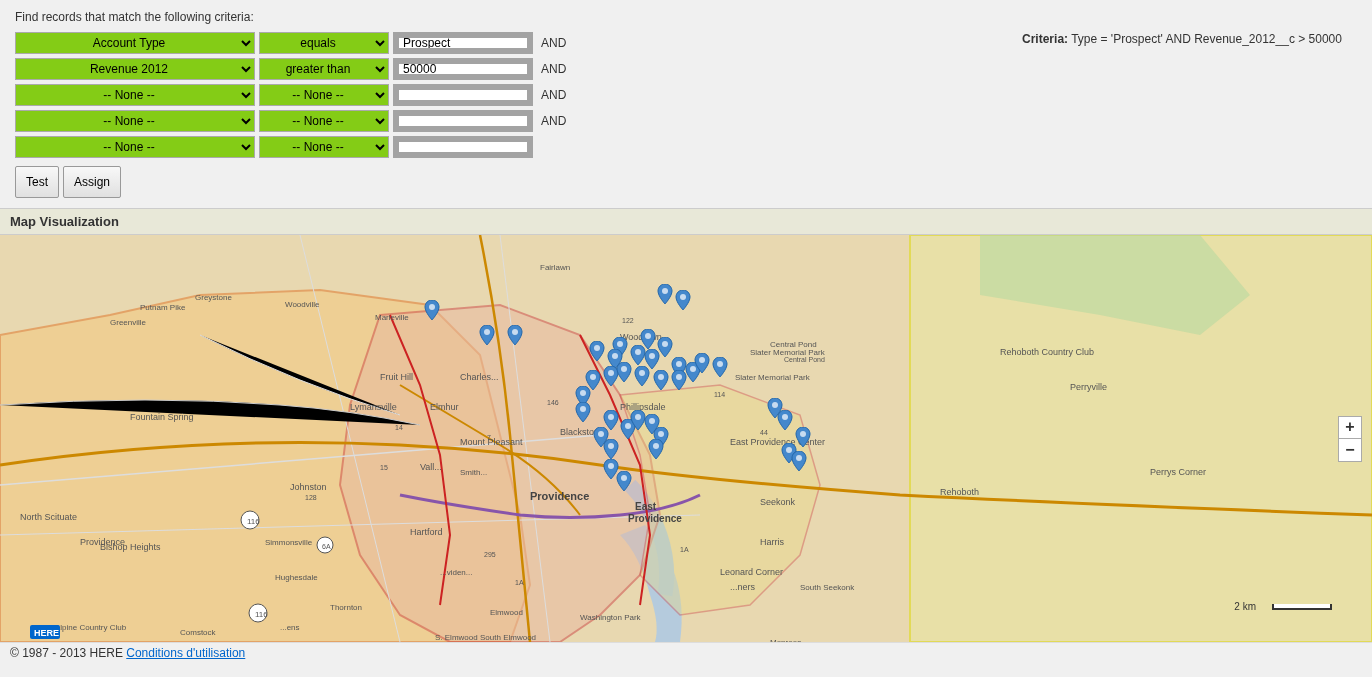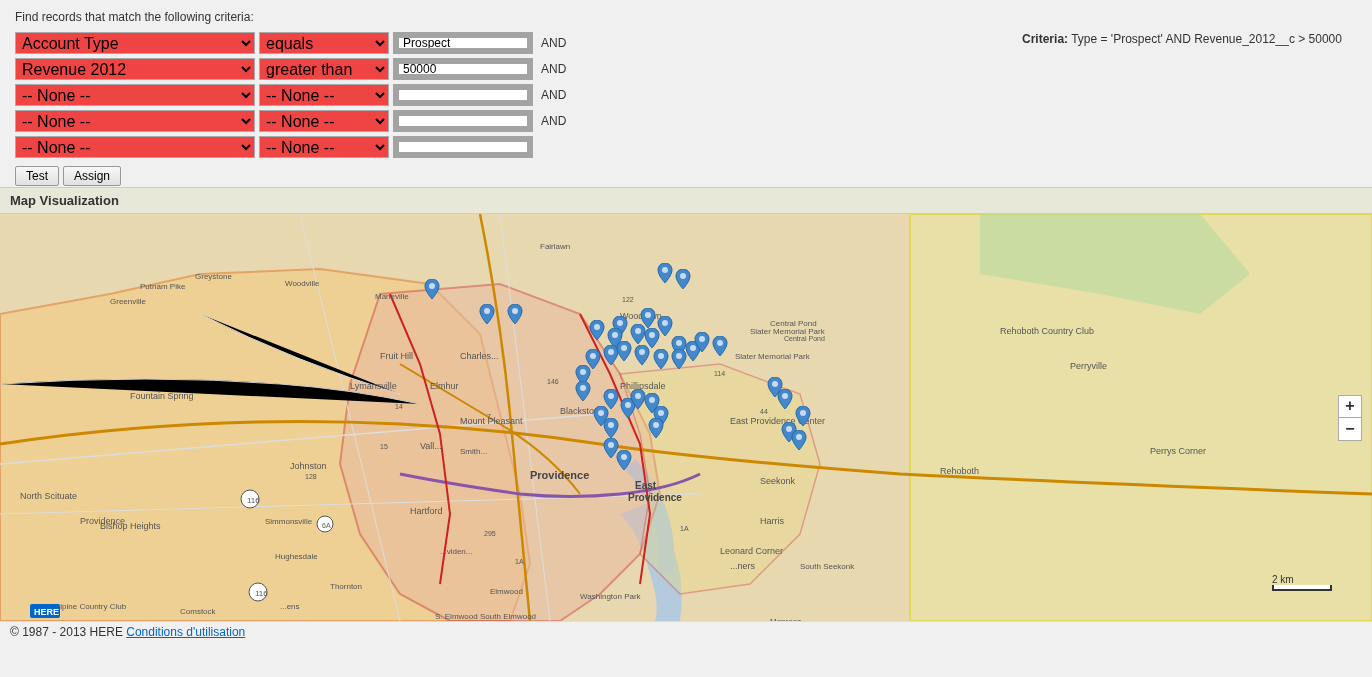--- a/index.html
+++ b/index.html
@@ -1,20 +1,20 @@
 <!DOCTYPE html>
 <html><head>
   <meta charset="utf-8">
   <style>
     * { box-sizing: border-box; margin: 0; padding: 0; }
     body { font-family: Arial, sans-serif; font-size: 12px; background: #f0f0f0; }
 
     .top-section {
       background: #f0f0f0;
-      padding: 10px 15px 1px 15px;
+      padding: 10px 15px 10px 15px;
     }
 
     .find-records-label {
       font-size: 12px;
       color: #333;
       margin-bottom: 8px;
     }
 
     .criteria-rows {
       display: flex;
@@ -23,24 +23,25 @@
     }
 
     .criteria-row {
       display: flex;
       align-items: center;
       gap: 4px;
     }
 
     .criteria-row select {
       height: 22px;
-      font-size: 16px;
+      font-size: 12px;
       border: 1px solid #aaa;
-      background: #ef4444;
+      background: #84cc16;
       padding: 1px 2px;
+      text-align: center;
     }
 
     .field-select { width: 240px; }
     .operator-select { width: 130px; }
 
     .criteria-row input[type="text"] {
       width: 140px;
       height: 22px;
       font-size: 12px;
       border: 6px solid #a3a3a3;
@@ -53,21 +54,21 @@
       margin-left: 4px;
     }
 
     .buttons-row {
       margin-top: 8px;
       display: flex;
       gap: 4px;
     }
 
     .btn {
-      height: 20px;
+      height: 32px;
       padding: 2px 10px;
       font-size: 12px;
       border: 1px solid #999;
       background: linear-gradient(to bottom, #f8f8f8, #e0e0e0);
       cursor: pointer;
       border-radius: 2px;
     }
 
     .top-content {
       display: flex;
@@ -133,22 +134,22 @@
       border-bottom: 1px solid #aaa;
     }
 
     .map-control-btn:last-child { border-bottom: none; }
 
     .map-scale {
       position: absolute;
       bottom: 30px;
       right: 40px;
       display: flex;
-      flex-direction: column;
-      align-items: flex-start;
+      align-items: center;
+      gap: 16px;
     }
 
     .scale-bar {
       width: 60px;
       height: 6px;
       border: 2px solid #333;
       border-top: none;
       background: white;
     }
 

